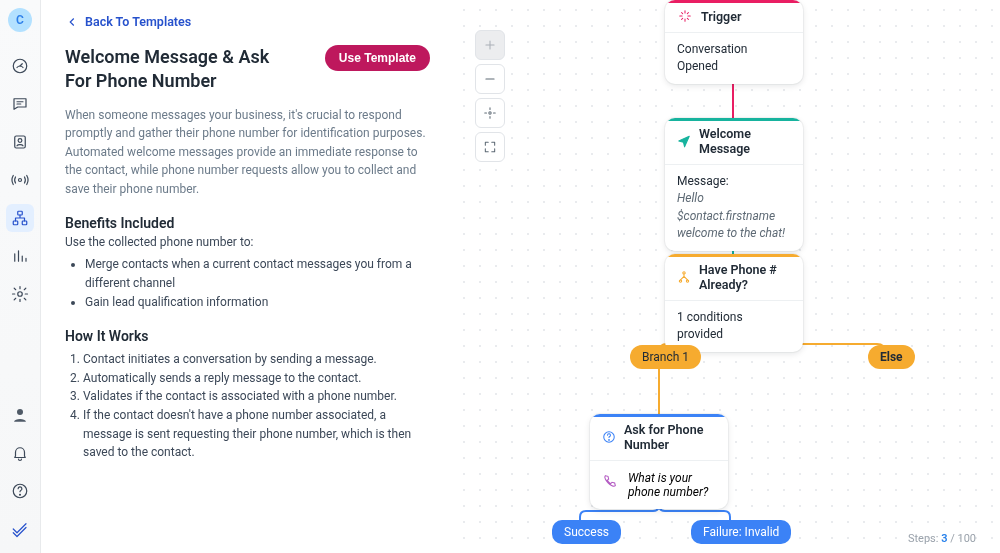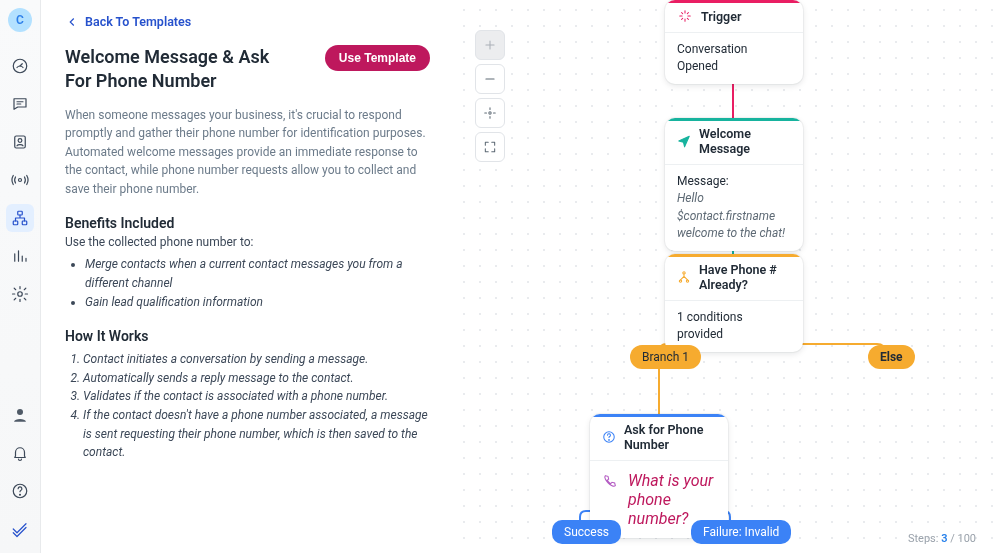--- a/index.html
+++ b/index.html
@@ -14,23 +14,23 @@
 
 .panel { width:365px; padding:14px 20px 20px 24px; overflow:hidden; }
 .backlink { display:flex; align-items:center; color:#2651cc; font-size:12.5px; font-weight:600; cursor:pointer; }
 .backlink svg { width:14px; height:14px; stroke:#2651cc; fill:none; stroke-width:2; margin-right:6px; }
 .title-row { display:flex; align-items:flex-start; justify-content:space-between; margin-top:16px; }
 .title { font-size:18px; font-weight:600; line-height:1.35; max-width:235px; }
 .use-btn { background:#be185d; color:#fff; font-size:12px; font-weight:600; border:none; border-radius:16px; padding:6px 14px; cursor:pointer; white-space:nowrap; }
 .desc { margin-top:12px; font-size:12px; line-height:1.55; color:#6c7b8a; }
 .section-h { margin-top:16px; font-size:14px; font-weight:600; }
 .lead { font-size:12px; color:#3c4858; margin-top:4px; }
-ul.bul { margin:6px 0 0 0; padding-left:20px;font-style:italic; }
+ul.bul { margin:6px 0 0 0; padding-left:20px; }
 ul.bul li { font-size:12px; color:#3c4858; line-height:1.6; }
-ol.num { margin:6px 0 8px 0; padding-left:18px;font-style:italic; }
+ol.num { margin:6px 0 8px 0; padding-left:18px; }
 ol.num li { font-size:12px; color:#3c4858; line-height:1.55; }
 
 .canvas { flex:1; position:relative; background:#fff; background-image:radial-gradient(#e9ebee 1px, transparent 1px); background-size:16px 16px; background-position:6px 2px; }
 
 .toolbar { position:absolute; left:25px; top:30px; width:28px; display:flex; flex-direction:column; gap:4px; }
 .tool { width:28px; height:28px; background:#fff; border:1px solid #e1e4e8; border-radius:6px; display:flex; align-items:center; justify-content:center; cursor:pointer; color:#5e6a75; }
 .tool.disabled { background:#ecedef; color:#aab0b8; cursor:default; }
 .tool svg { width:14px; height:14px; stroke:currentColor; fill:none; stroke-width:1.8; stroke-linecap:round; stroke-linejoin:round; }
 
 .steps { position:absolute; right:24px; bottom:8px; font-size:11px; color:#9aa2ab; }
@@ -47,21 +47,21 @@
 
 .node.trigger .top-border{ background:#e91e63; }
 .node.trigger .hicon svg{ stroke:#e91e63; }
 .node.welcome .top-border{ background:#17b39e; }
 .node.welcome .hicon svg{ stroke:#17b39e; fill:#17b39e; }
 .node.condition .top-border{ background:#f6ab2f; }
 .node.condition .hicon svg{ stroke:#f6ab2f; }
 .node.ask .top-border{ background:#3b82f6; }
 .node.ask .hicon svg{ stroke:#3b82f6; }
 
-.ask-body { display:flex; align-items:flex-start; padding:10px 12px; font-style:italic; color:#be185d; font-size:16px; }
+.ask-body { display:flex; align-items:flex-start; padding:10px 12px; font-style:italic; color:#000000; font-size:12px; }
 .ask-body .phone-ico{ width:16px; height:16px; margin-right:10px; margin-top:2px; }
 .ask-body .phone-ico svg{ width:16px; height:16px; stroke:#b45cc3; fill:none; stroke-width:1.6; }
 
 .chip { position:absolute; font-size:12px; color:#212b36; border-radius:14px; padding:5px 12px; }
 .chip.branch { background:#f6ab2f; }
 .chip.else   { background:#f6ab2f;font-weight:bold; }
 .chip.result { background:#3b82f6; color:#fff;border-radius:10px; }
 
 .wire { position:absolute; pointer-events:none; }
 .wire path { fill:none; stroke-width:2; }

